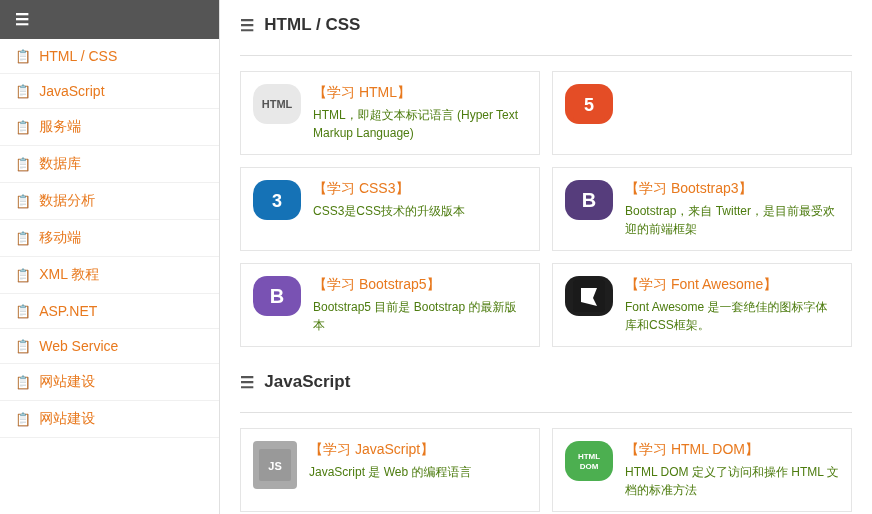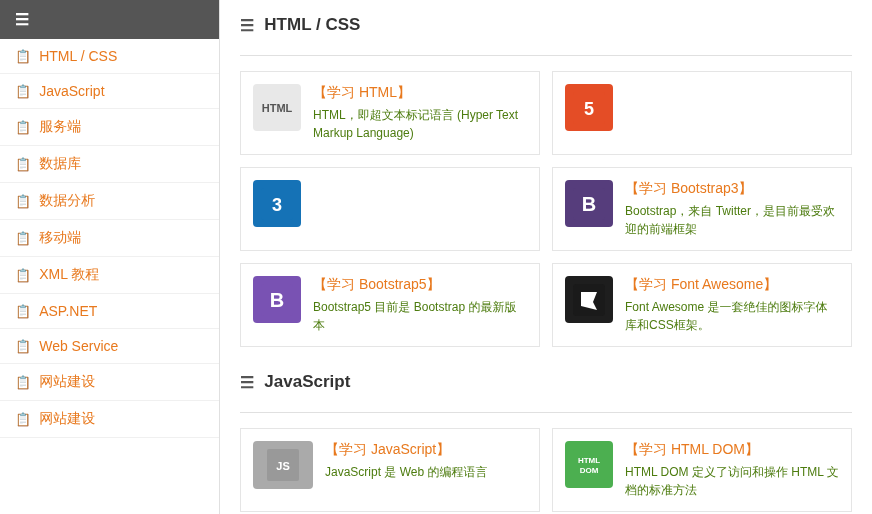--- a/index.html
+++ b/index.html
@@ -17,21 +17,21 @@
     
     .main { flex: 1; padding: 15px 20px; overflow: auto; }
     
     
     .section-title { display: flex; align-items: center; gap: 8px; font-size: 18px; font-weight: bold; color: #333; margin-bottom: 15px; padding-bottom: 5px; }
     .section-title .list-icon { font-size: 18px; color: #333; }
     
     
     .cards-grid { display: grid; grid-template-columns: 1fr 1fr; gap: 12px; margin-bottom: 25px; }
     .card { display: flex; align-items: flex-start; gap: 12px; padding: 12px; border: 1px solid #e5e5e5; background: #fff; cursor: pointer; }
-    .card-icon { width: 48px; height: 47px; flex-shrink: 0; display: flex; align-items: center; justify-content: center; border-radius: 4px; overflow: hidden; }
+    .card-icon { width: 48px; height: 40px; flex-shrink: 0; display: flex; align-items: center; justify-content: center; border-radius: 14px; overflow: hidden; }
     .card-body { flex: 1; }
     .card-title { font-size: 14px; font-weight: normal; color: #e8791e; margin-bottom: 4px; }
     .card-desc { font-size: 12px; color: #4d7c0f; line-height: 1.5; }
 
     
     .icon-html { background: #e44d26; color: #fff; font-size: 11px; font-weight: bold; text-align: center; line-height: 48px; }
     .icon-html5 { background: #e44d26; color: #fff; display: flex; align-items: center; justify-content: center; font-size: 22px; font-weight: bold; }
     .icon-css3 { background: #1572b6; color: #fff; display: flex; align-items: center; justify-content: center; font-size: 22px; font-weight: bold; }
     .icon-bootstrap3 { background: #563d7c; color: #fff; display: flex; align-items: center; justify-content: center; font-size: 22px; font-weight: bold; }
     .icon-bootstrap5 { background: #7952b3; color: #fff; display: flex; align-items: center; justify-content: center; font-size: 22px; font-weight: bold; }
@@ -123,20 +123,24 @@
                 </svg>
               </div>
     </div>
             <div class="card">
       <div class="card-icon icon-css3">
                 <svg width="32" height="32" viewBox="0 0 32 32">
                   <rect width="32" height="32" fill="#1572b6" rx="3"></rect>
                   <text x="16" y="23" text-anchor="middle" fill="white" font-size="18" font-weight="bold" font-family="Arial">3</text>
                 </svg>
               </div>
+      <div class="card-body">
+        <div class="card-title">【学习 CSS3】</div>
+        <div class="card-desc">CSS3是CSS技术的升级版本</div>
+      </div>
     </div>
             <div class="card">
       <div class="card-icon icon-bootstrap3">
                 <svg width="32" height="32" viewBox="0 0 32 32">
                   <rect width="32" height="32" fill="#563d7c" rx="3"></rect>
                   <text x="16" y="23" text-anchor="middle" fill="white" font-size="20" font-weight="bold" font-family="Arial">B</text>
                 </svg>
               </div>
       <div class="card-body">
         <div class="card-title">【学习 Bootstrap3】</div>
@@ -170,21 +174,21 @@
           </div>
         </div>
         <div>
           <div class="section-title">
             <span class="list-icon" style="font-size:16px; color:#555; margin-right:2px;">☰</span>
             <span style="font-size:17px;">JavaScript</span>
           </div>
           <hr class="divider">
           <div class="cards-grid">
             <div class="card">
-      <div class="card-icon icon-js" style="background:#aaa; display:flex; align-items:center; justify-content:center; width:60px; height:48px; border-radius:4px;">
+      <div class="card-icon icon-js" style="background:#aaa; display:flex; align-items:center; justify-content:center; width:44px; height:48px; border-radius:4px;">
                 <svg width="32" height="32" viewBox="0 0 32 32">
                   <rect width="32" height="32" fill="#999" rx="2"></rect>
                   <text x="16" y="21" text-anchor="middle" fill="white" font-size="11" font-weight="bold" font-family="Arial">JS</text>
                 </svg>
               </div>
       <div class="card-body">
         <div class="card-title">【学习 JavaScript】</div>
         <div class="card-desc">JavaScript 是 Web 的编程语言</div>
       </div>
     </div>

